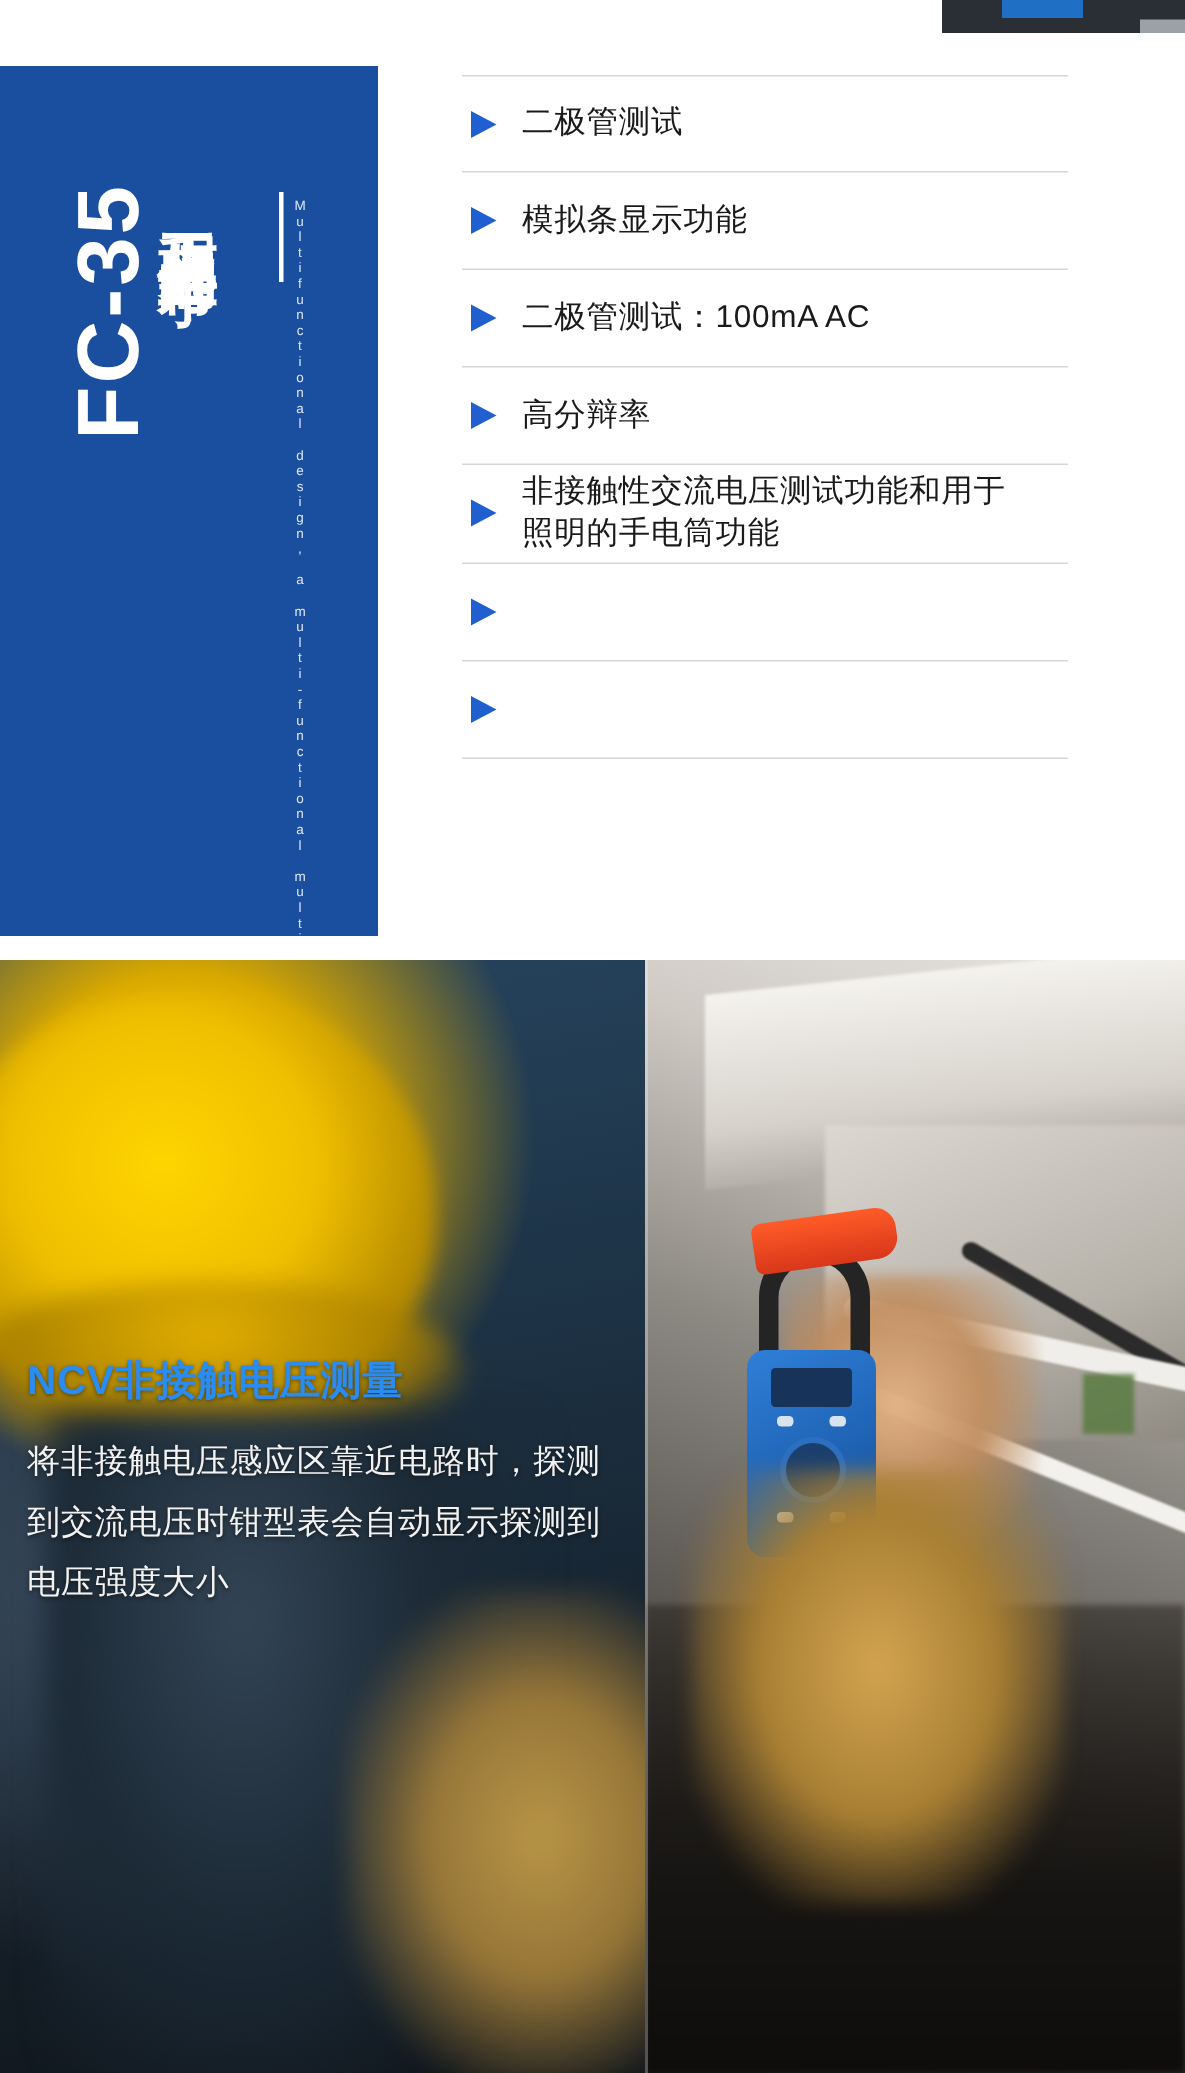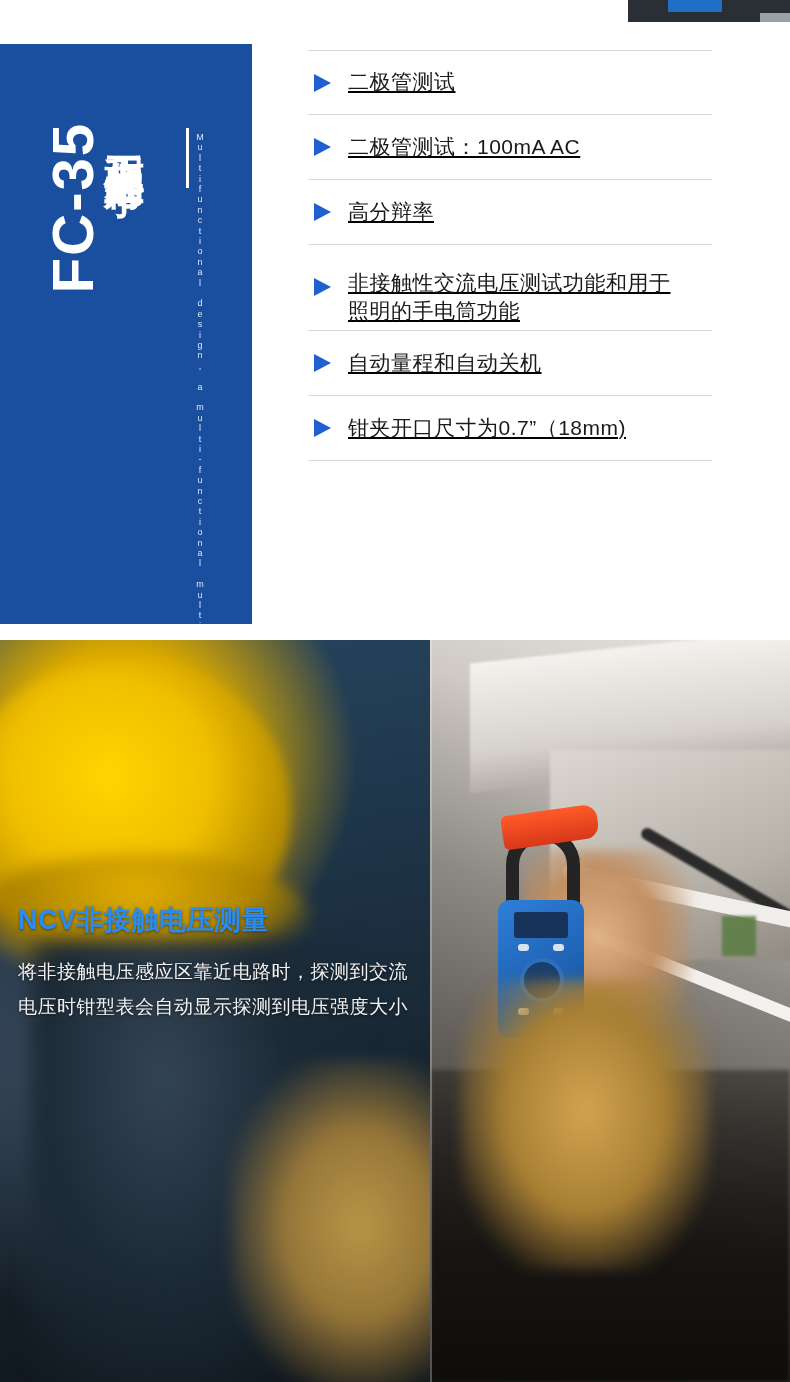--- a/index.html
+++ b/index.html
@@ -121,21 +121,20 @@
     top: 28px;
     width: 404px;
   }
   .feature-row {
     display: flex;
     align-items: center;
     border-bottom: 1px solid #d7d7d7;
     min-height: 65px;
     padding: 4px 0;
     box-sizing: border-box;
-    text-decoration: underline;
   }
   .feature-row:first-child { border-top: 1px solid #d7d7d7; }
   .bullet {
     flex: 0 0 auto;
     width: 34px;
     display: flex;
     align-items: center;
     justify-content: flex-start;
     padding-left: 6px;
   }
@@ -348,21 +347,21 @@
   }
   .ncv-title {
     font-size: 27px;
     font-weight: bold;
     color: #2a8cf0;
     letter-spacing: 0.5px;
     margin-bottom: 16px;
     text-shadow: 0 1px 3px rgba(0,0,0,0.5);
   }
   .ncv-desc {
-    font-size: 19px;
+    font-size: 22px;
     color: #f2f2f2;
     line-height: 1.85;
     letter-spacing: 0.5px;
     text-shadow: 0 1px 3px rgba(0,0,0,0.55);
   }
   .divider-vert {
     position: absolute;
     left: 430px; top: 0;
     width: 2px; height: 742px;
     background: rgba(255,255,255,0.28);
@@ -392,45 +391,49 @@
       <div class="feature-row">
         <span class="bullet">
             <span class="arrow"></span>
           </span>
         <span class="feature-text">二极管测试</span>
       </div>
       <div class="feature-row">
         <span class="bullet">
             <span class="arrow"></span>
           </span>
+        <span class="feature-text">模拟条显示功能</span>
+      </div>
+      <div class="feature-row">
+        <span class="bullet">
+            <span class="arrow"></span>
+          </span>
         <span class="feature-text">二极管测试：100mA AC</span>
       </div>
       <div class="feature-row">
         <span class="bullet">
             <span class="arrow"></span>
           </span>
         <span class="feature-text">高分辩率</span>
       </div>
       <div class="feature-row">
         <span class="bullet">
             <span class="arrow"></span>
           </span>
-        <span class="feature-text two-line" style="max-width:340px;margin-top:20px;">非接触性交流电压测试功能和用于照明的手电筒功能</span>
-      </div>
-      <div class="feature-row">
-        <span class="bullet">
-            <span class="arrow"></span>
-          </span>
-        <span class="feature-text">自动量程和自动关机</span>
-      </div>
-      <div class="feature-row">
-        <span class="bullet">
-            <span class="arrow"></span>
-          </span>
-        <span class="feature-text">钳夹开口尺寸为0.7”（18mm)</span>
+        <span class="feature-text two-line" style="max-width:340px;">非接触性交流电压测试功能和用于照明的手电筒功能</span>
+      </div>
+      <div class="feature-row">
+        <span class="bullet">
+            <span class="arrow"></span>
+          </span>
+      </div>
+      <div class="feature-row">
+        <span class="bullet">
+            <span class="arrow"></span>
+          </span>
       </div>
     </div>
   </div>
 
   <div class="photo-section">
 
     <div class="photo-left">
       <div class="hardhat"></div>
       <div class="hat-brim"></div>
       <div class="dark-figure"></div>

